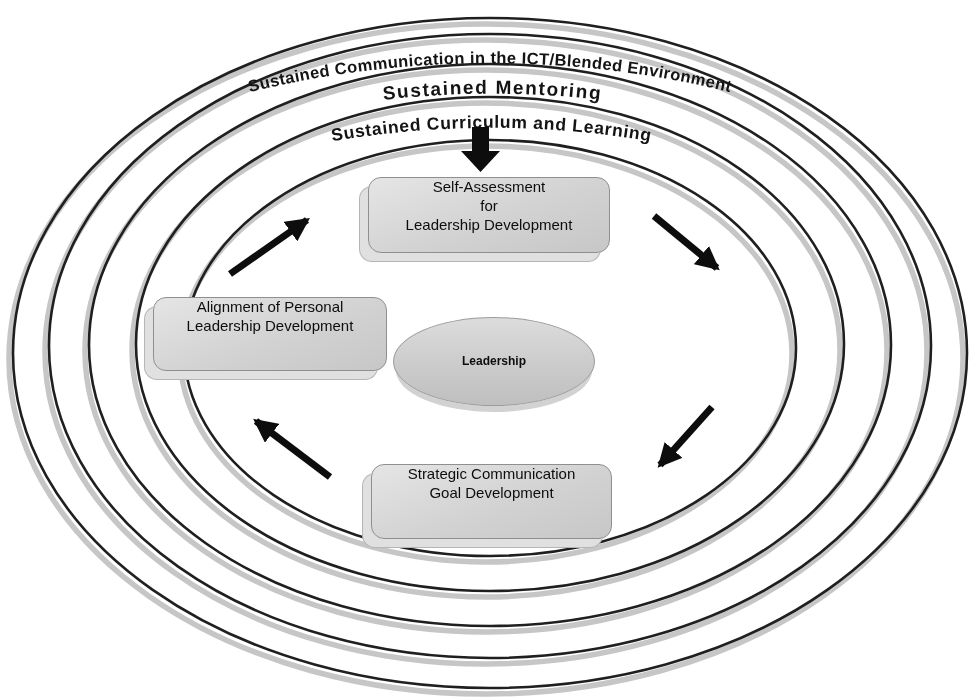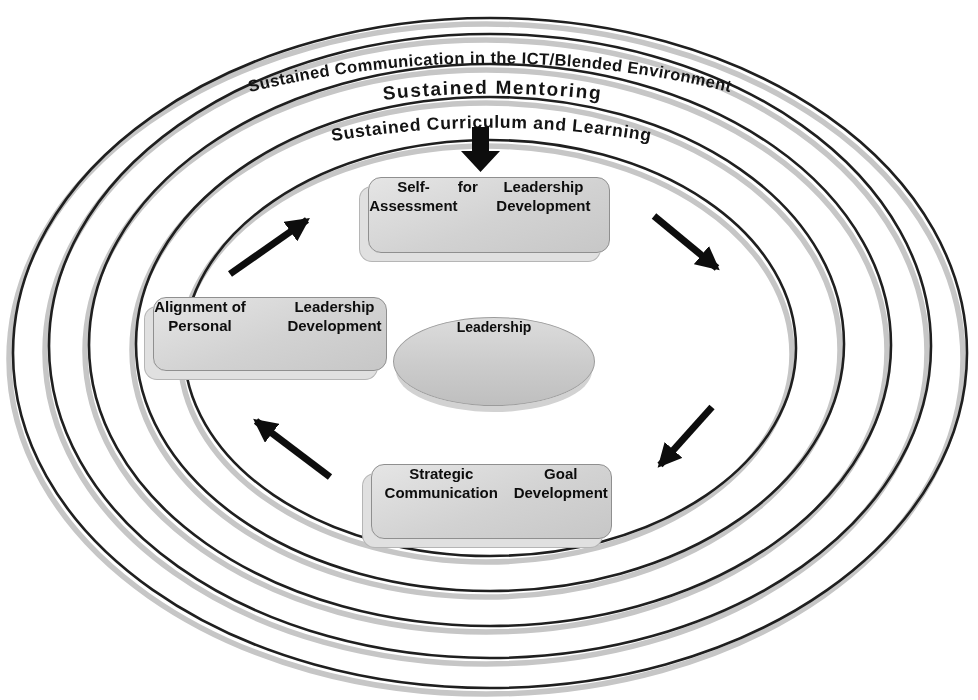--- a/index.html
+++ b/index.html
@@ -15,35 +15,35 @@
   .ring-label{font-weight:700;fill:#141414;}
   .rl1{font-size:16.5px;letter-spacing:0.4px;}
   .rl2{font-size:19px;letter-spacing:1.6px;}
   .rl3{font-size:17.5px;letter-spacing:0.7px;}
 
   
   .cycle-arrow{stroke:#0d0d0d;stroke-width:7;}
   .block-arrow{fill:#0d0d0d;}
 
   
-  .box{position:absolute;display:flex;flex-direction:row;
-       text-align:center;font-weight:700;font-size:15px;line-height:1.25;color:#0d0d0d;
+  .box{position:absolute;display:flex;flex-direction:column;
+       text-align:center;font-weight:400;font-size:15px;line-height:1.25;color:#0d0d0d;
        background:linear-gradient(160deg,#e5e5e5 0%,#d2d2d2 55%,#c7c7c7 100%);
        border:1.5px solid #8f8f8f;border-radius:13px;
        box-shadow:-9px 9px 0 -1px #e0e0e0,-9px 9px 0 0 #b5b5b5;}
   .box span{display:block;}
   .box-top{left:368px;top:177px;width:240px;height:74px;}
-  .box-left{left:153px;top:297px;width:232px;height:72px;gap:37px;}
+  .box-left{left:153px;top:297px;width:232px;height:72px;}
   .box-right{left:607px;top:293px;width:220px;height:75px;}
   .box-bottom{left:371px;top:464px;width:239px;height:73px;}
 
   
   .center-oval{position:absolute;left:393px;top:317px;width:200px;height:87px;
-       border-radius:50%;display:flex;flex-direction:column;justify-content:flex-start;
-       text-align:center;font-weight:700;font-size:14px;line-height:1.3;color:#0d0d0d;
+       border-radius:50%;display:flex;flex-direction:column;justify-content:center;
+       text-align:center;font-weight:700;font-size:12px;line-height:1.3;color:#0d0d0d;
        background:linear-gradient(180deg,#dcdcdc 0%,#cbcbcb 55%,#bfbfbf 100%);
        border:1.5px solid #9b9b9b;
        box-shadow:0 9px 0 -3px #d2d2d2;}
   .center-oval span{display:block;}
 </style>
 </head>
 <body>
 
 <div class="canvas">
 

